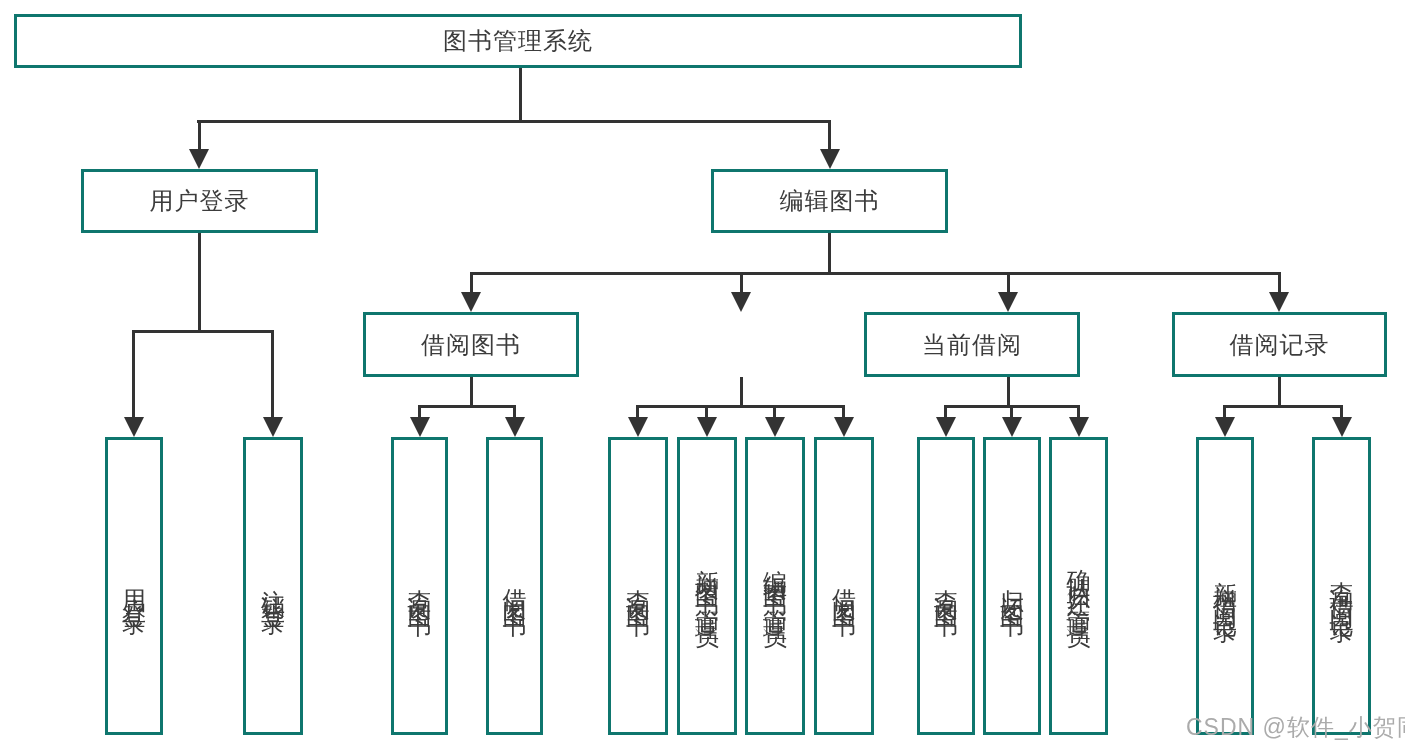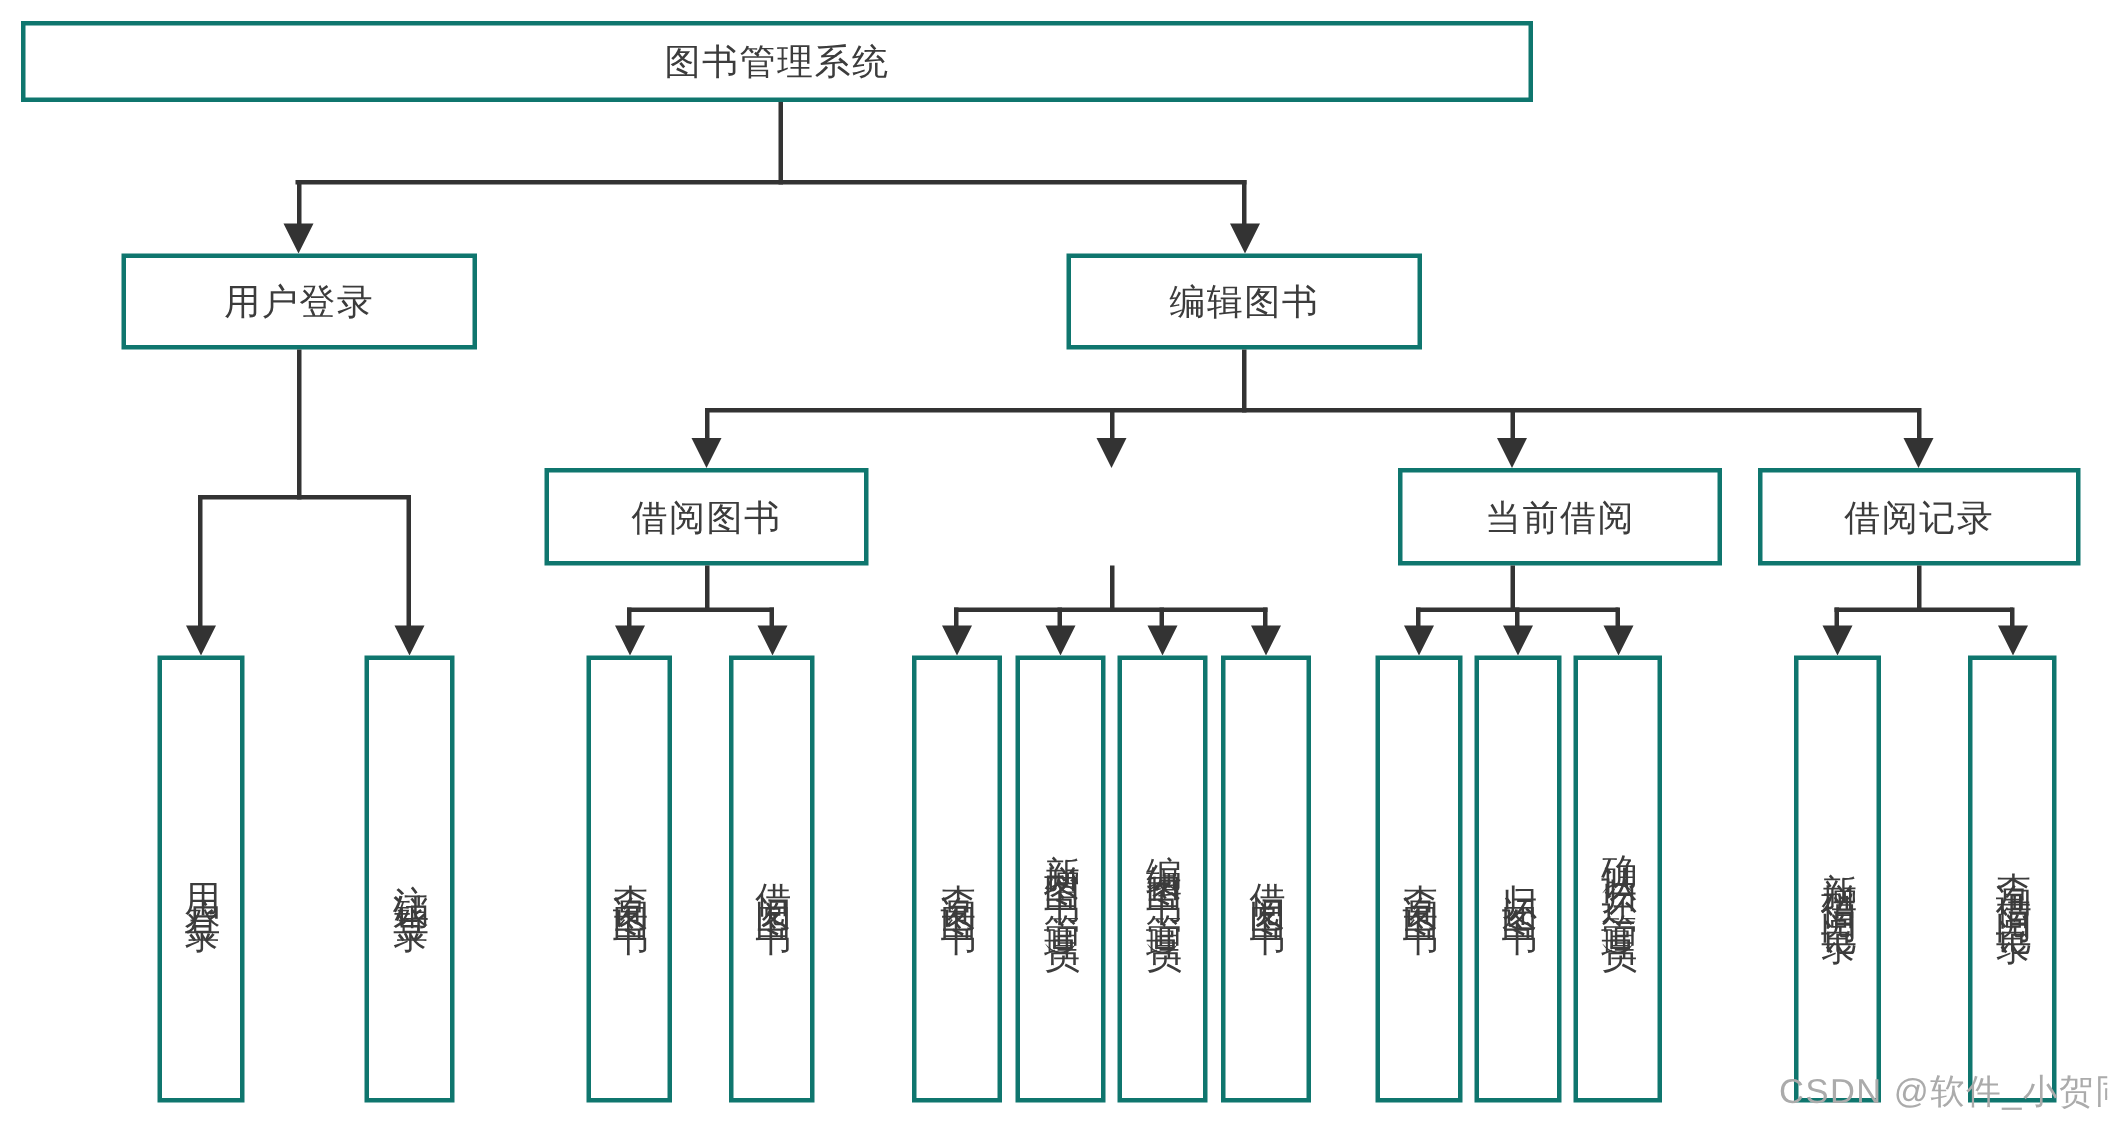--- a/index.html
+++ b/index.html
@@ -67,21 +67,21 @@
   <div class="vl" style="left:740px;top:272px;height:22px;"></div>
   <div class="ah" style="left:731px;top:292px;"></div>
   <div class="vl" style="left:1007px;top:272px;height:22px;"></div>
   <div class="ah" style="left:998px;top:292px;"></div>
   <div class="vl" style="left:1278px;top:272px;height:22px;"></div>
   <div class="ah" style="left:1269px;top:292px;"></div>
 
   <div class="box" style="left:363px;top:312px;width:216px;height:65px;">
     <span class="hlabel">借阅图书</span>
   </div>
-  <div class="box" style="left:932px;top:312px;width:216px;height:65px;">
+  <div class="box" style="left:864px;top:312px;width:216px;height:65px;">
     <span class="hlabel">当前借阅</span>
   </div>
   <div class="box" style="left:1172px;top:312px;width:215px;height:65px;">
     <span class="hlabel">借阅记录</span>
   </div>
 
   <div class="vl" style="left:470px;top:377px;height:31px;"></div>
   <div class="hl" style="left:418px;top:405px;width:98px;"></div>
   <div class="vl" style="left:418px;top:405px;height:15px;"></div>
   <div class="ah" style="left:410px;top:417px;"></div>

